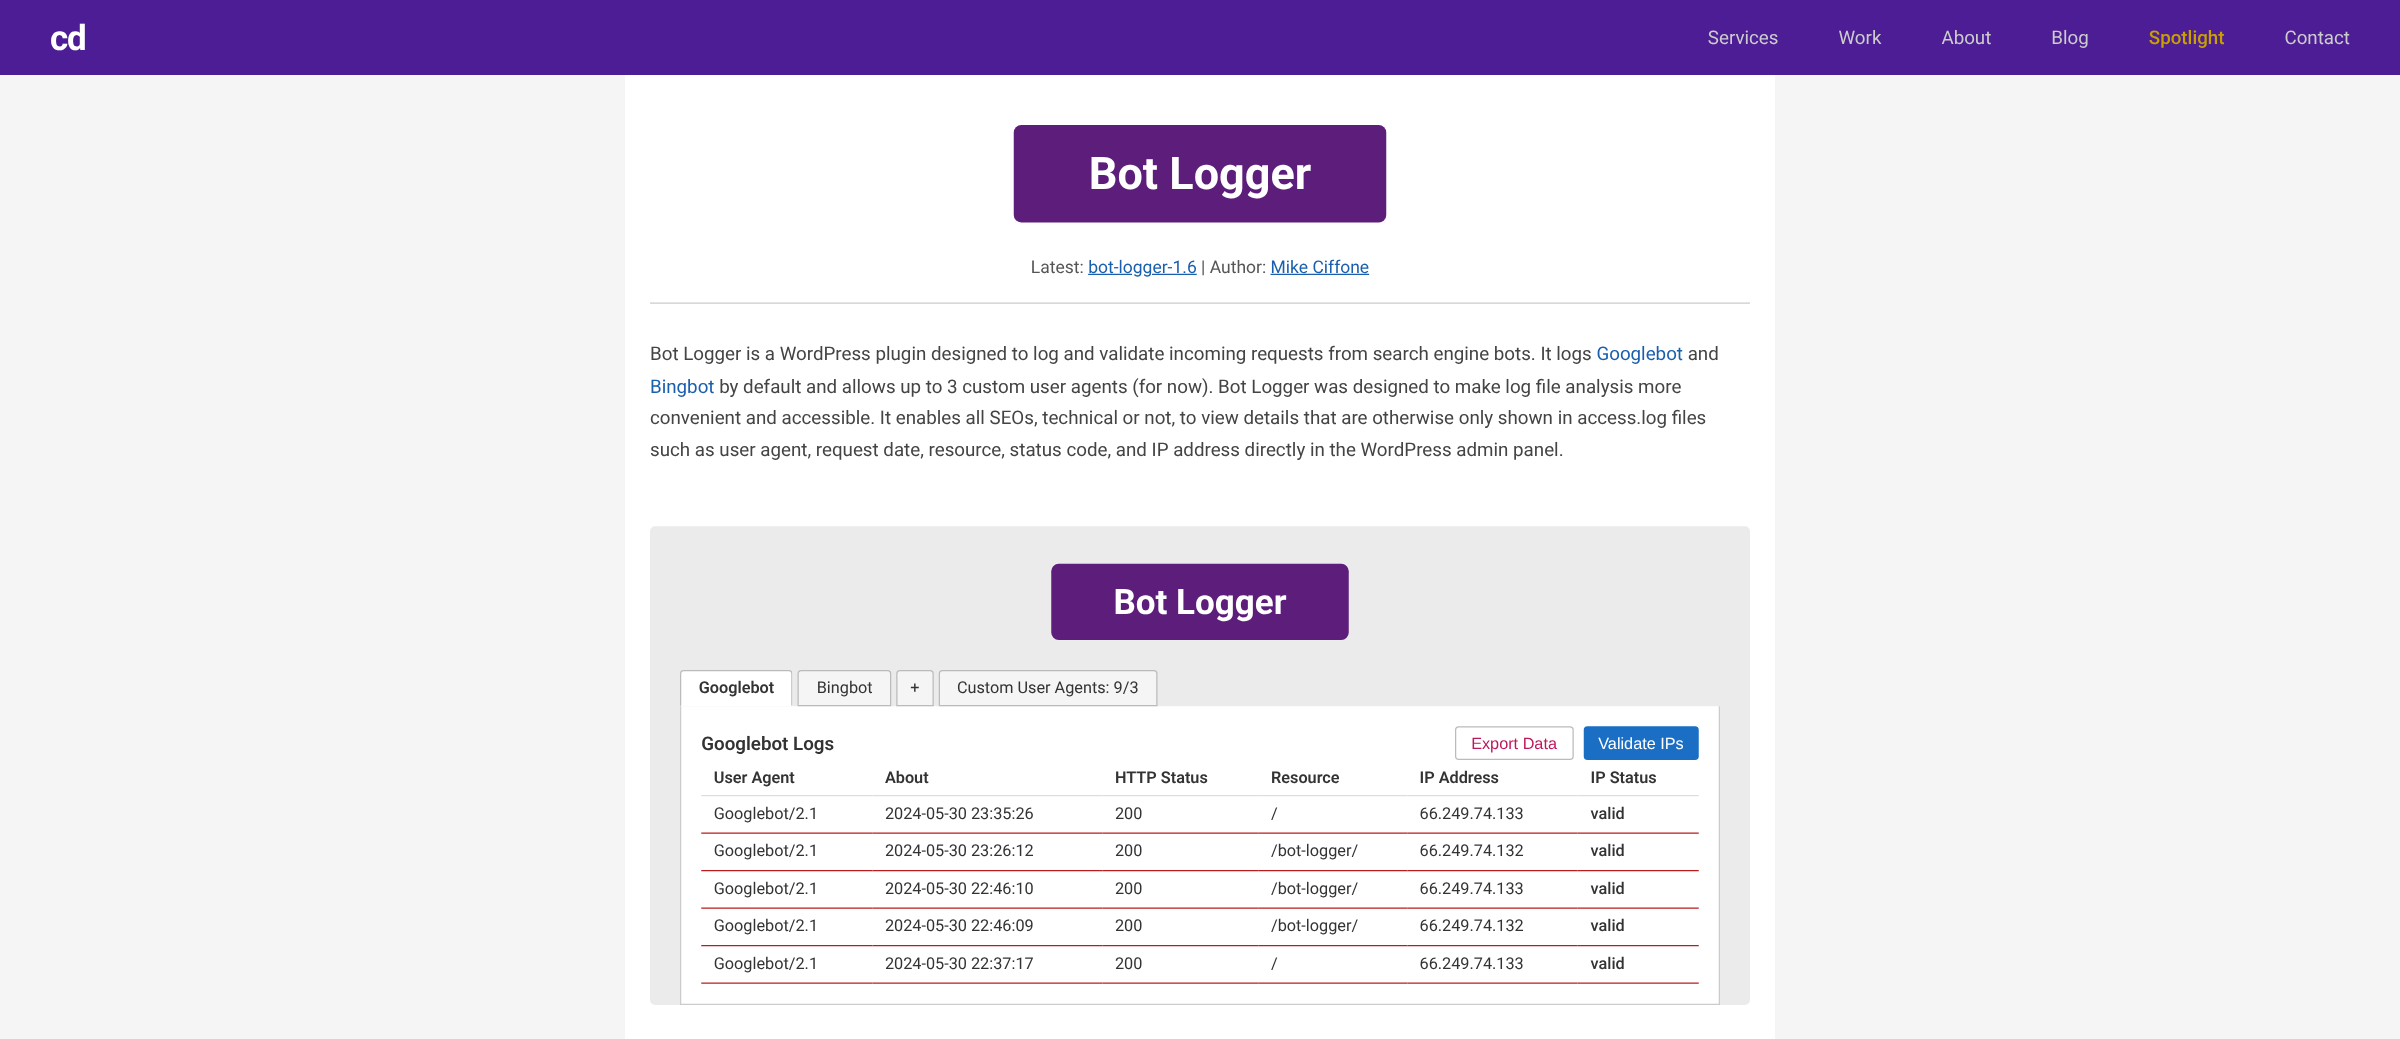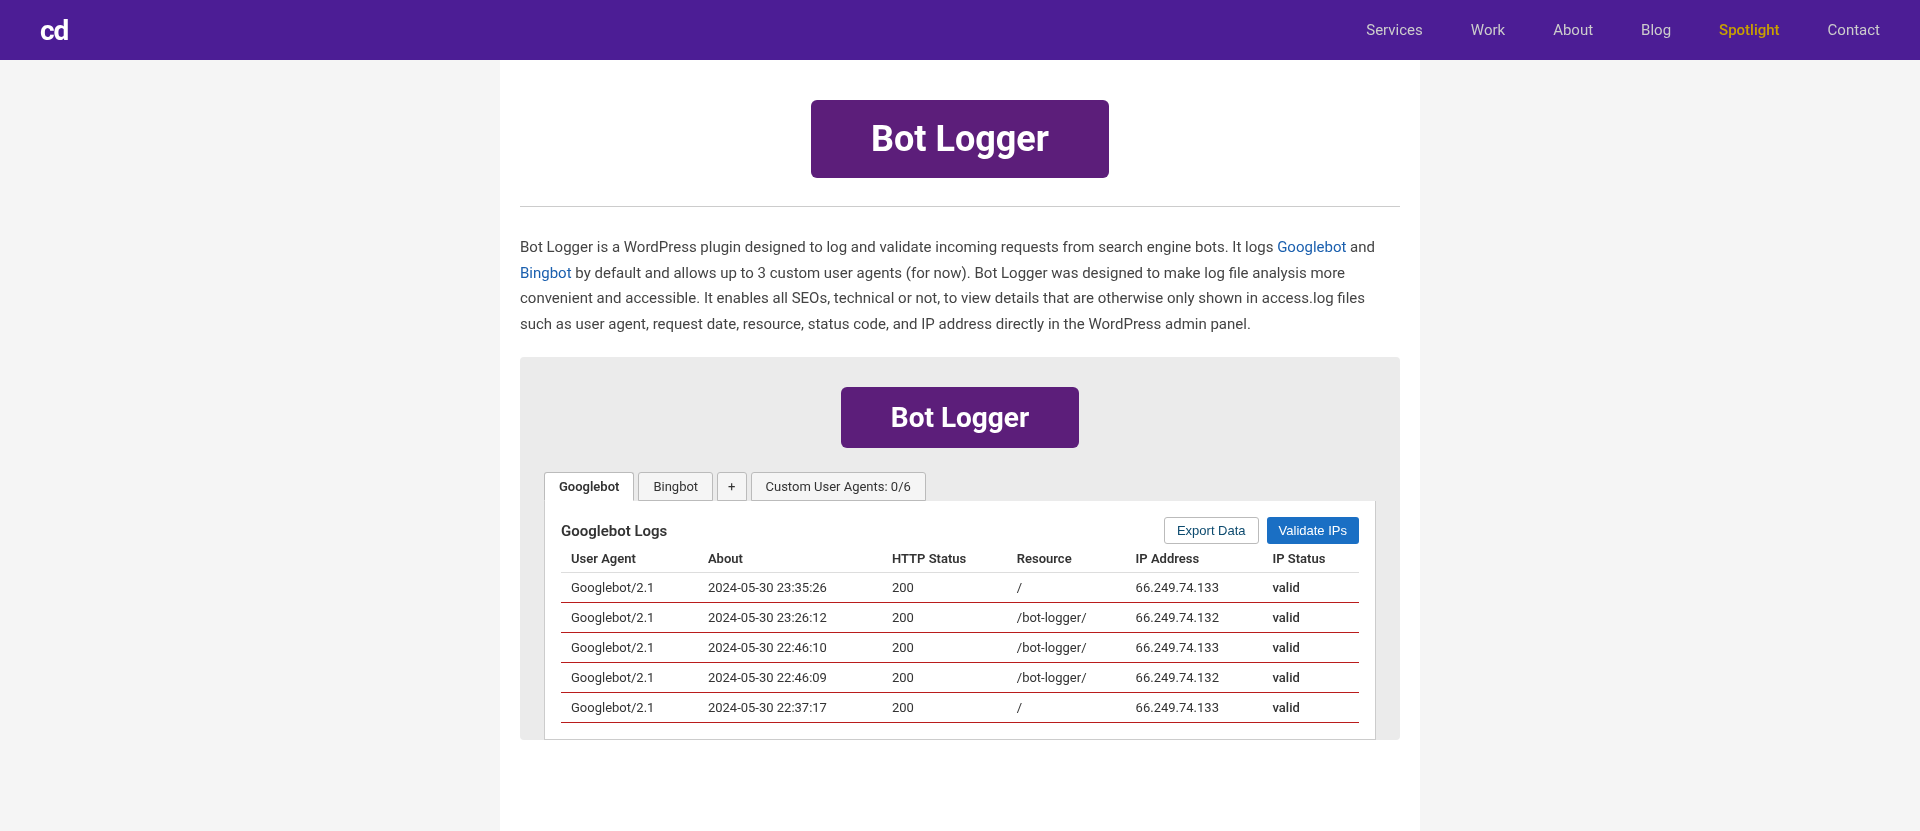--- a/index.html
+++ b/index.html
@@ -68,21 +68,21 @@
       border: none;
       border-top: 1px solid #ccc;
       margin-bottom: 28px;
     }
 
     
     .description {
       color: #444;
       line-height: 1.7;
       font-size: 15px;
-      margin-bottom: 20px;
+      margin-bottom: 48px;
     }
     .description a { color: #1a5fae; text-decoration: none; }
 
     
     .screenshot-box {
       background: #ebebeb;
       border-radius: 4px;
       padding: 30px 24px 0 24px;
       overflow: hidden;
     }
@@ -151,21 +151,21 @@
       font-weight: 600;
     }
     .btn-group { display: flex; gap: 8px; }
     .btn-export {
       padding: 5px 12px;
       border: 1px solid #bbb;
       background: #fff;
       border-radius: 3px;
       font-size: 13px;
       cursor: pointer;
-      color: #0c4a6e;
+      color: #be185d;
     }
     .btn-validate {
       padding: 5px 12px;
       border: none;
       background: #1a6fc4;
       color: #fff;
       border-radius: 3px;
       font-size: 13px;
       cursor: pointer;
     }
@@ -204,20 +204,27 @@
     <a href="#">Contact</a>
   </nav>
 </header>
 
 <main>
 
   <div class="hero-title-wrap">
     <div class="hero-title-badge">Bot Logger</div>
   </div>
 
+  <div class="meta-line">
+    <span>Latest:</span>
+    <a href="#">bot-logger-1.6</a>
+    <span> | </span>
+    <span>Author:</span>
+    <a href="#"> <span>Mike Ciffone</span></a>
+  </div>
 
   <hr class="divider">
 
   <p class="description">
     Bot Logger is a WordPress plugin designed to log and validate incoming requests from search engine bots. It logs
     <a href="#">Googlebot</a>
     and
     <a href="#">Bingbot</a>
     by default and allows up to 3 custom user agents (for now). Bot Logger was designed to make log file analysis more convenient and accessible. It enables all SEOs, technical or not, to view details that are otherwise only shown in access.log files such as user agent, request date, resource, status code, and IP address directly in the WordPress admin panel.
   </p>
@@ -225,21 +232,21 @@
   <div class="screenshot-box">
 
     <div class="inner-hero-wrap">
       <div class="inner-hero-badge">Bot Logger</div>
     </div>
 
     <div class="tabs">
       <div class="tab active">Googlebot</div>
       <div class="tab">Bingbot</div>
       <div class="tab tab-plus">+</div>
-      <div class="tab">Custom User Agents: 0/6</div>
+      <div class="tab">Custom User Agents: 9/3</div>
     </div>
 
     <div class="panel">
       <div class="panel-header">
         <span class="panel-title">Googlebot Logs</span>
         <div class="btn-group">
           <button class="btn-export">Export Data</button>
           <button class="btn-validate">Validate IPs</button>
         </div>
       </div>

